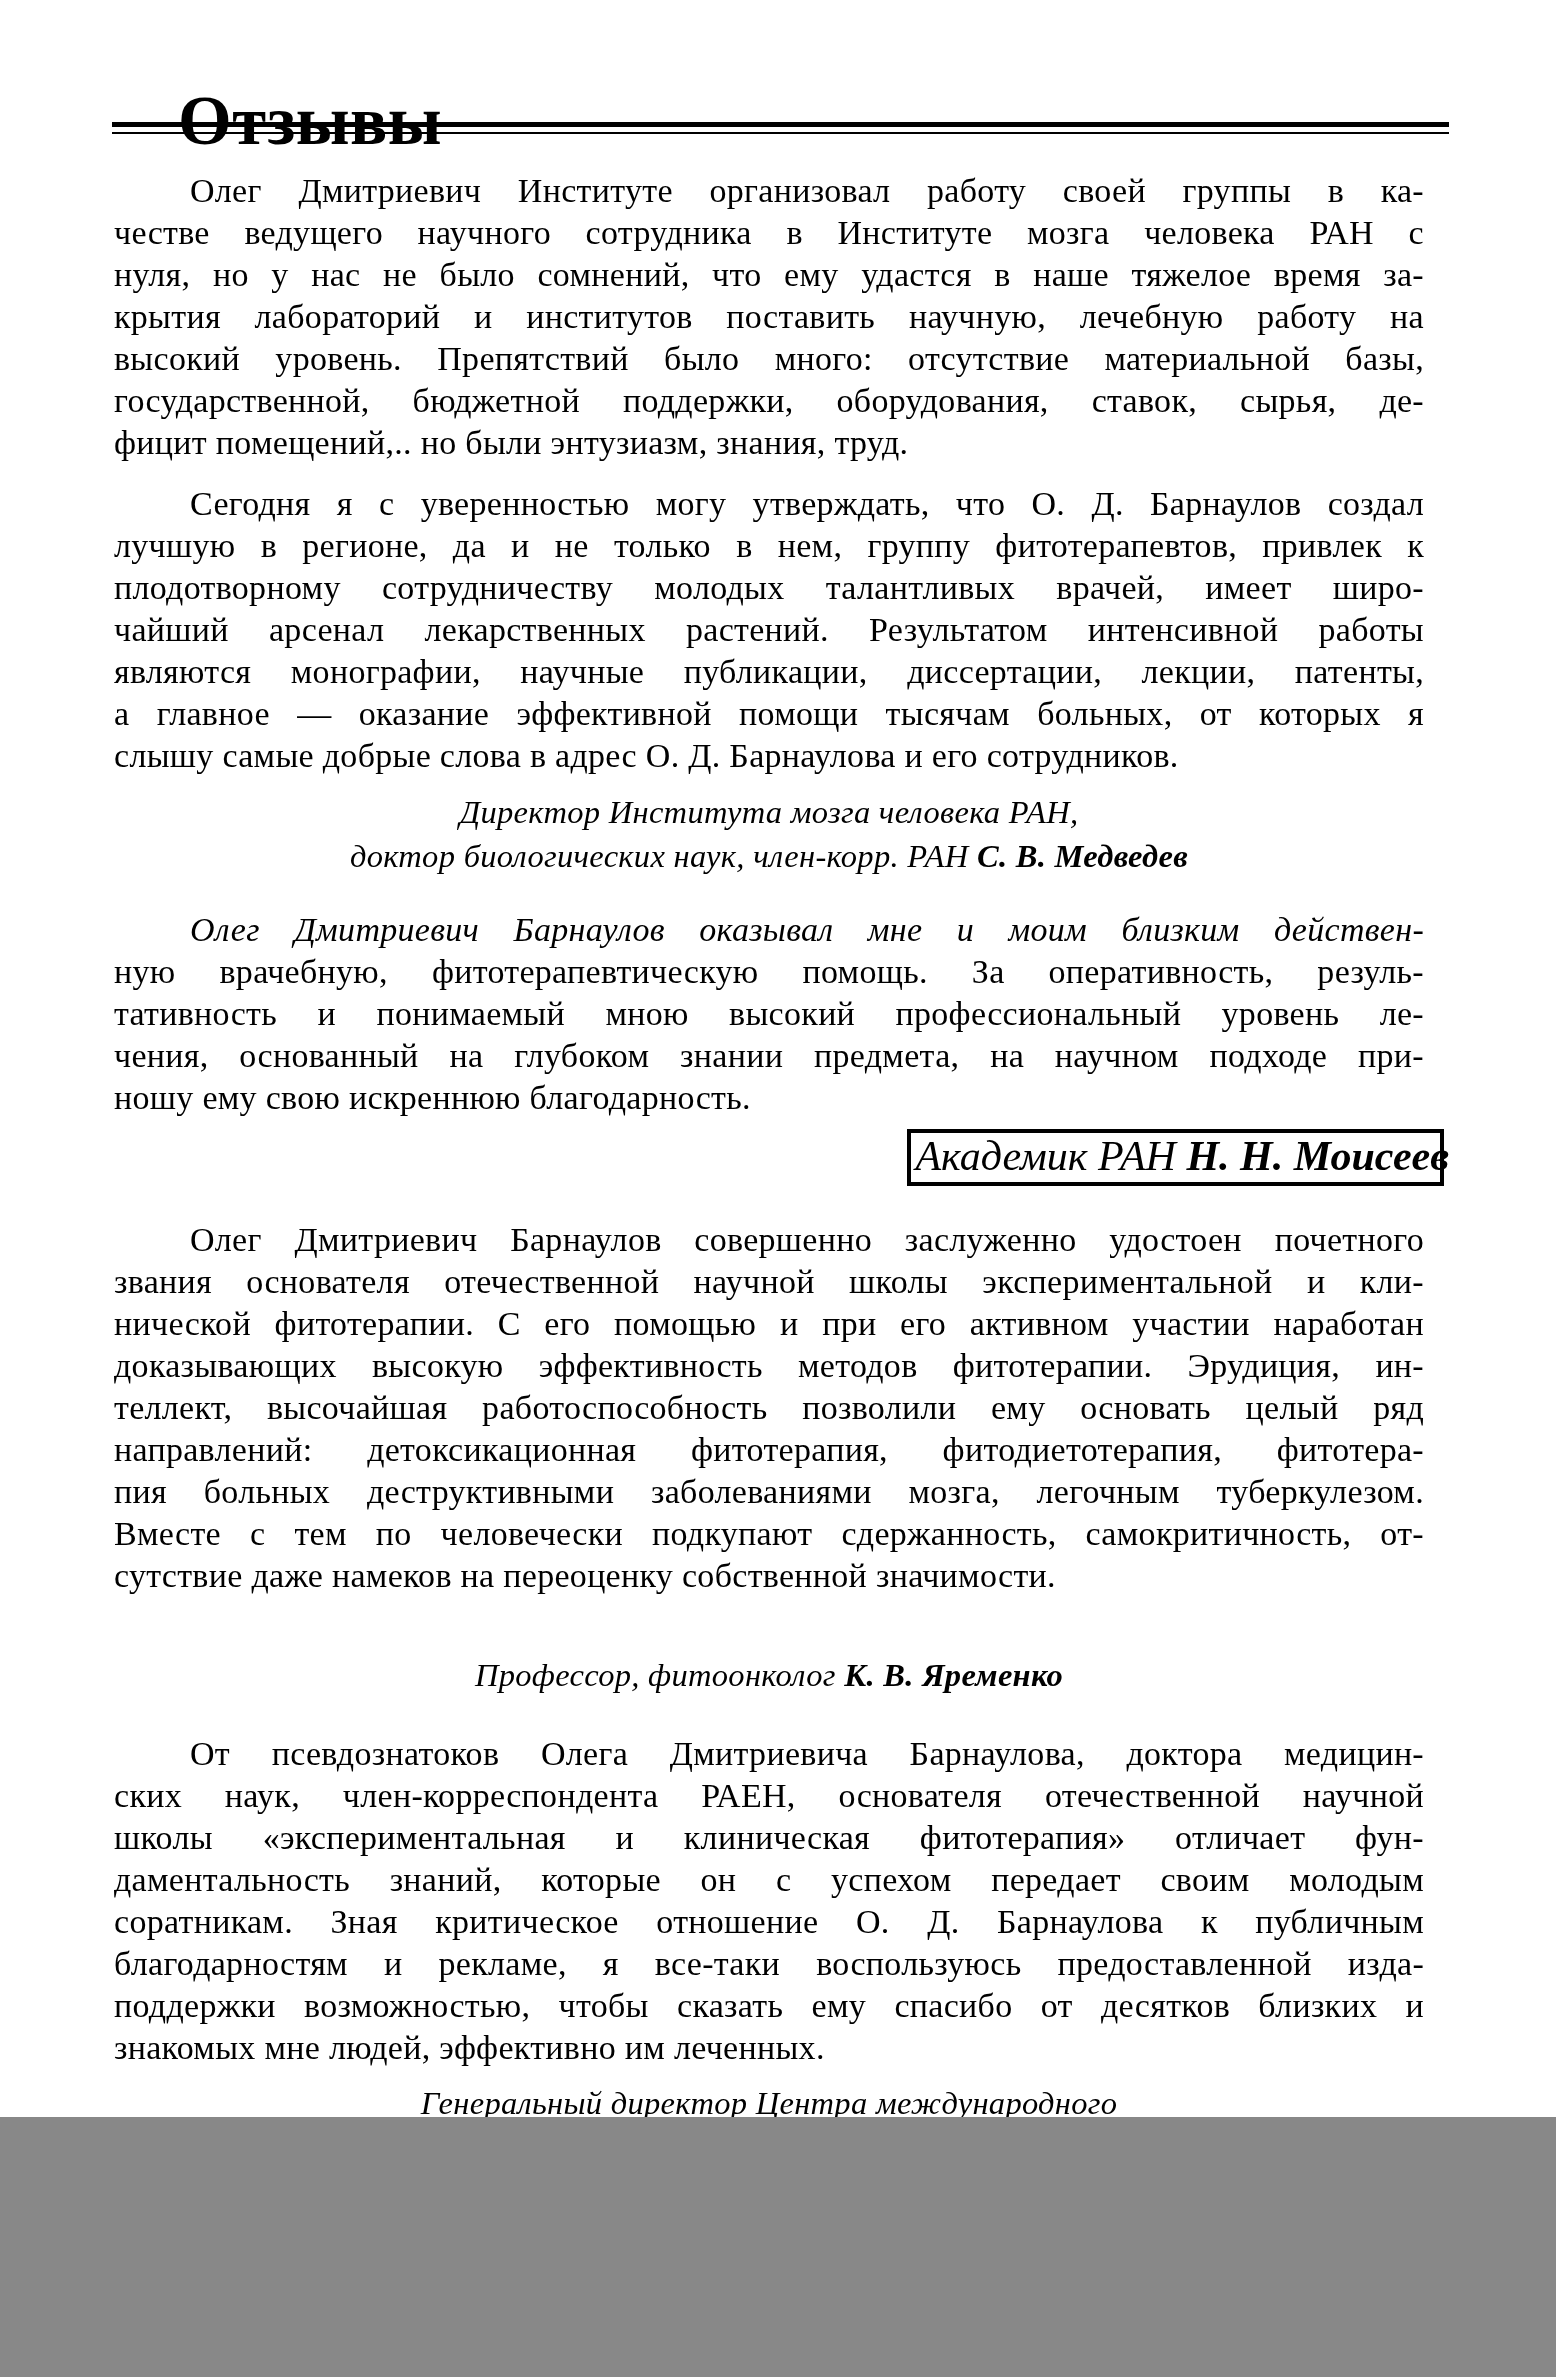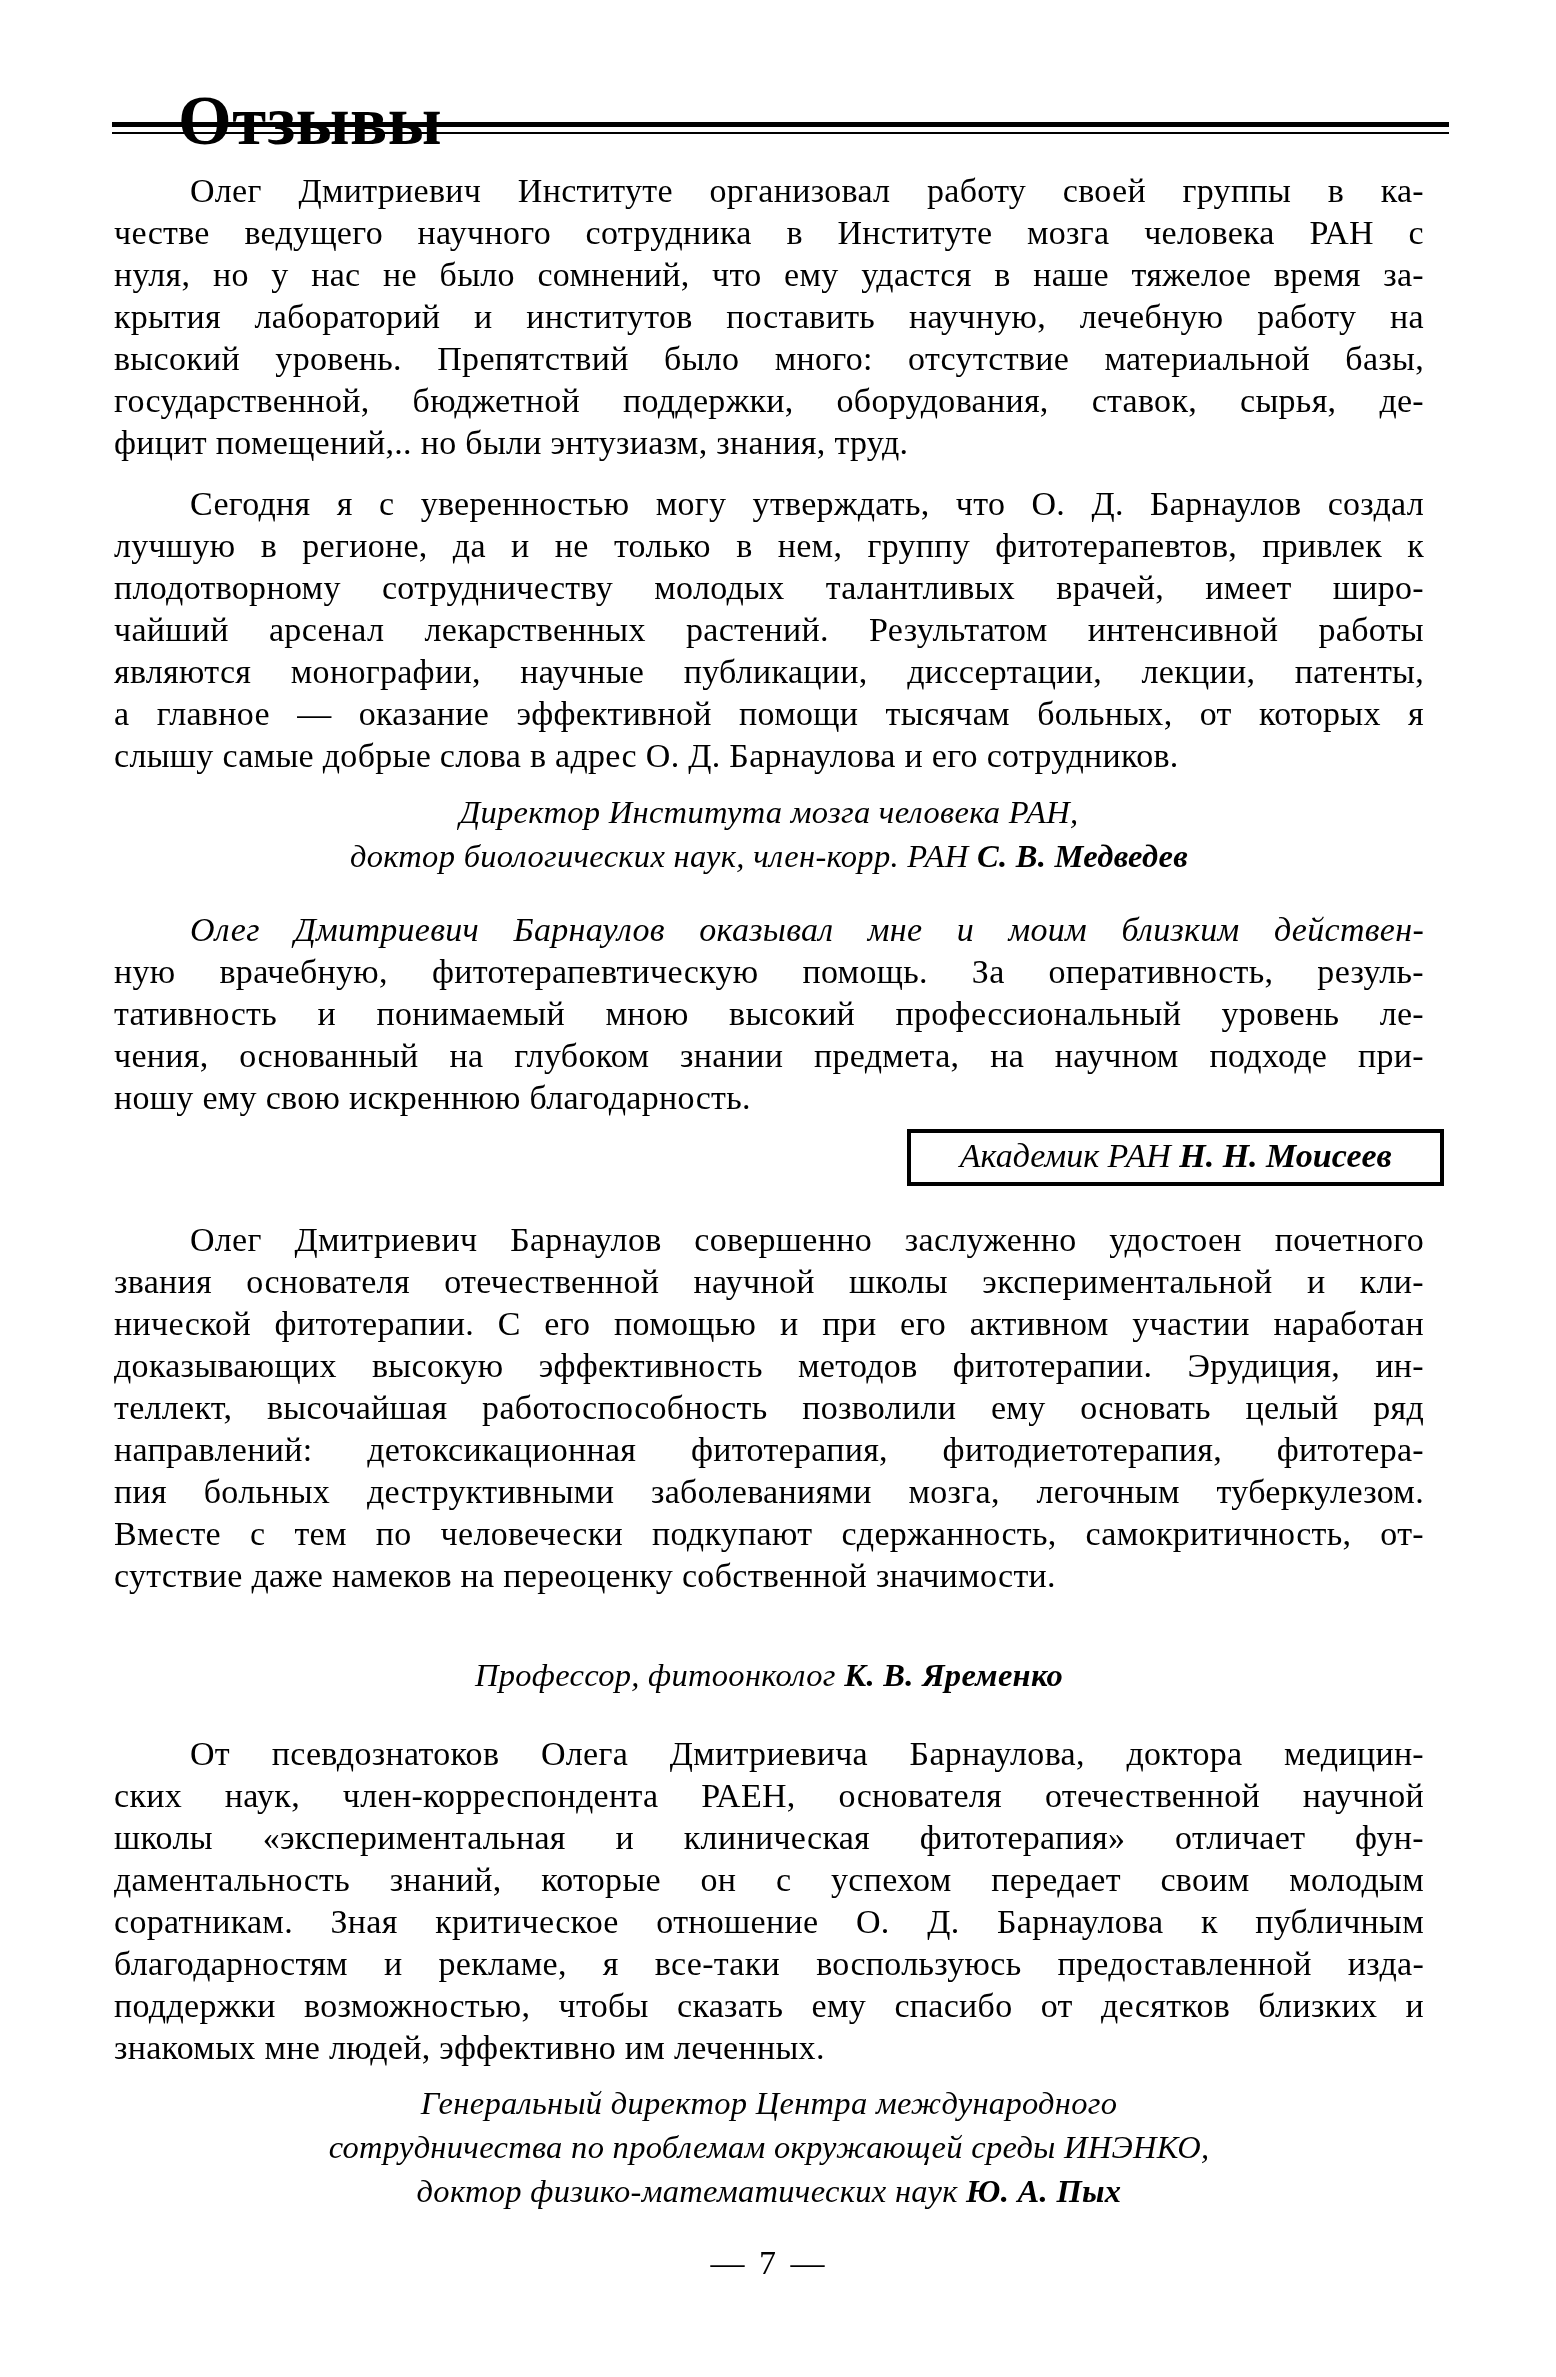--- a/index.html
+++ b/index.html
@@ -1,19 +1,19 @@
 <!DOCTYPE html>
 <html style="font-size:8.1px"><head>
 <meta charset="utf-8">
 <style>
   html, body { margin: 0; padding: 0; background: #888; }
   .sheet {
     position: relative;
     width: 1556px;
-    height: 2377px;
+    height: 2117px;
     background: #ffffff;
     color: #000000;
     font-family: "Liberation Serif", "DejaVu Serif", serif;
     overflow: hidden;
   }
   .content {
     position: absolute;
     left: 114px;
     top: 0;
     width: 1310px;
@@ -68,21 +68,21 @@
   .boxsig {
     position: absolute;
     top: 1129px;
     right: -20.3px;
     width: 537px;
     box-sizing: border-box;
     border: 4.6px solid #000;
     padding: 5.1px 4.1px 8.1px 4.1px;
     text-align: center;
     font-style: italic;
-    font-size: 34px;
+    font-size: 42px;
     line-height: 36px;
     white-space: nowrap;
   }
   .pageno {
     position: absolute;
     top: 2244px;
     left: 0;
     width: 100%;
     text-align: center;
     font-size: 34px;

